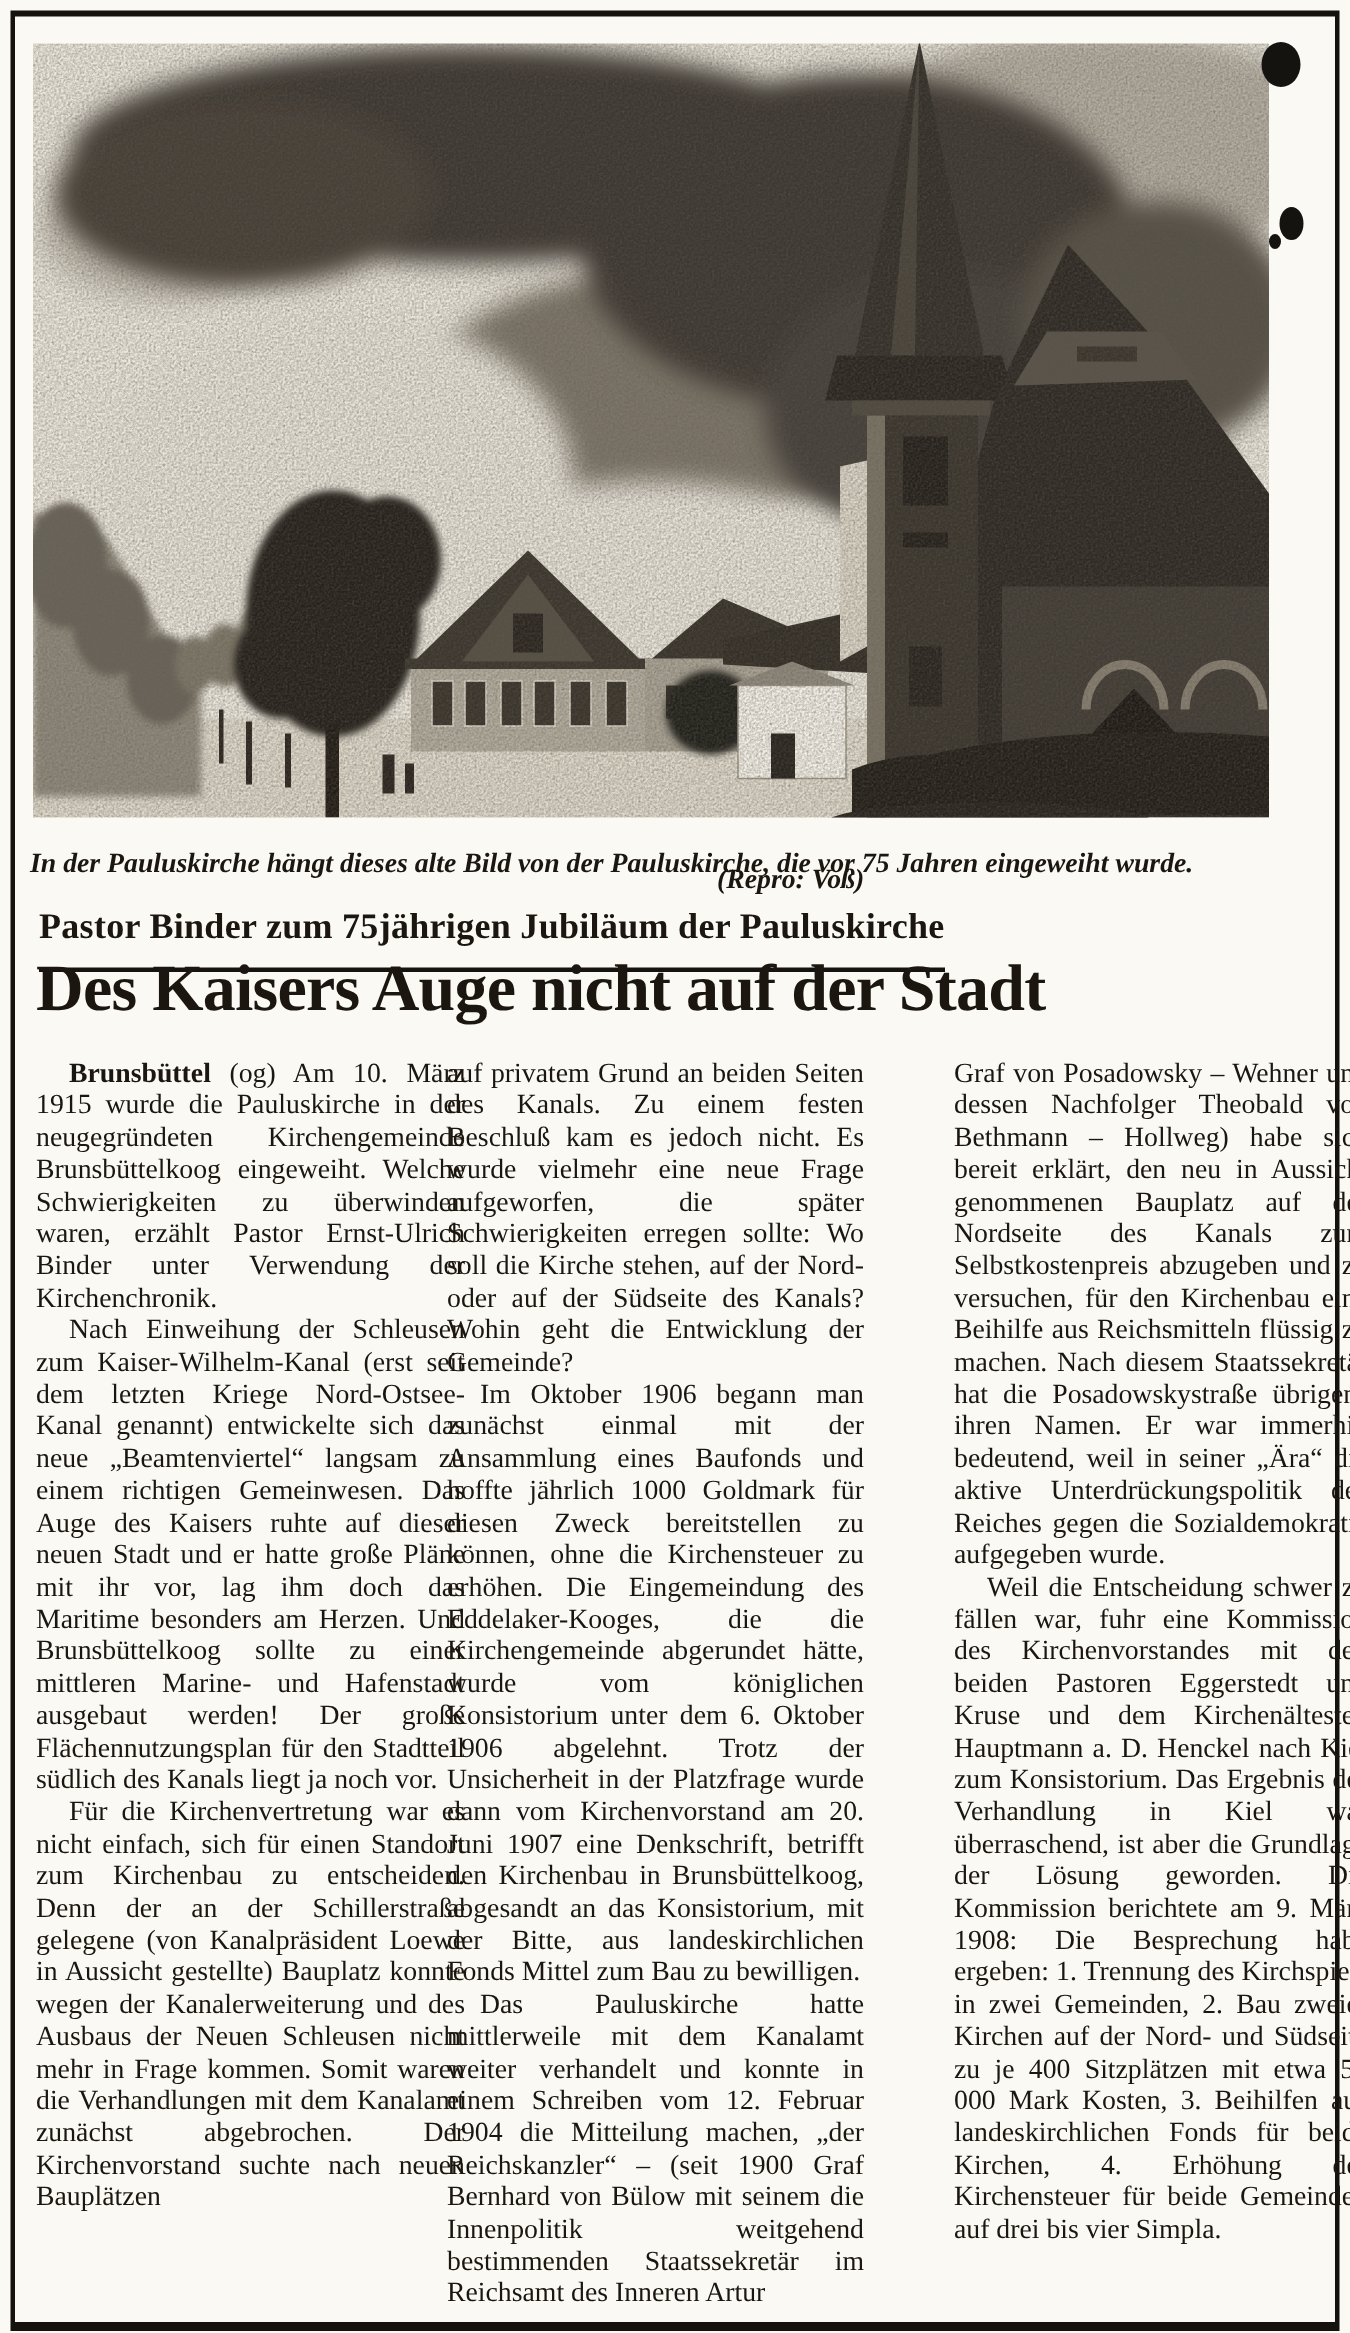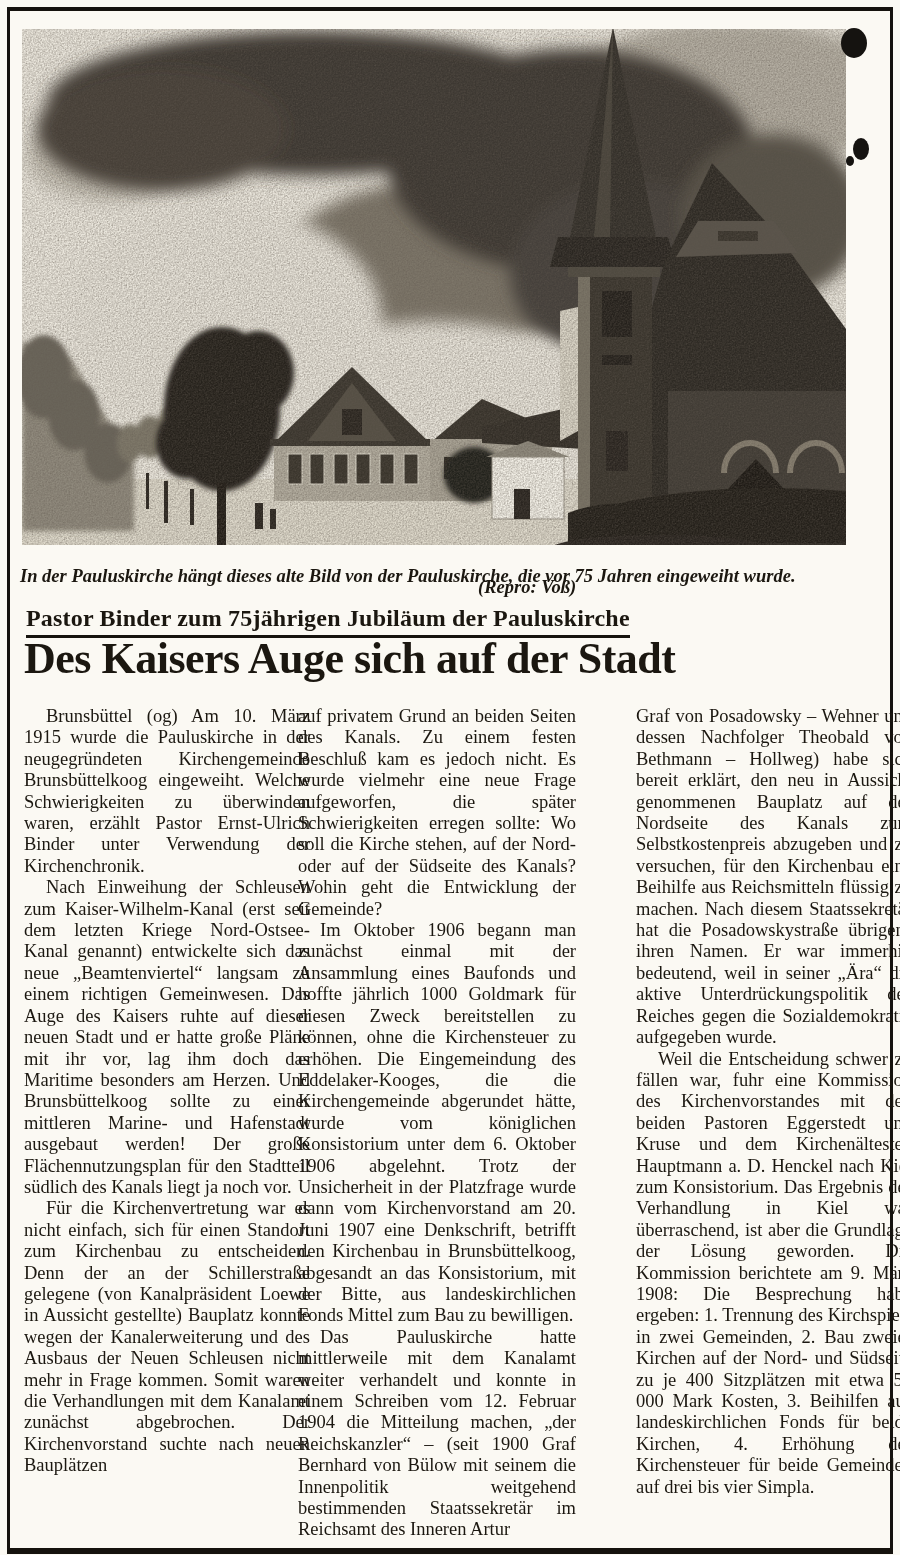--- a/index.html
+++ b/index.html
@@ -23,36 +23,36 @@
     position:absolute;left:20px;top:555px;width:860px;
     font-style:italic;font-weight:bold;font-size:18.5px;line-height:21px;margin-top:11px;
   }
   .caption-credit{
     position:absolute;right:22px;top:577px;width:400px;
     font-style:italic;font-weight:bold;font-size:18.5px;
   }
   .kicker{
     position:absolute;left:26px;top:605px;
     font-size:24px;font-weight:bold;letter-spacing:0.2px;
-    border-bottom:3px solid #16130e;padding-bottom:3px;display:inline-block;
+    border-bottom:3px solid #16130e;padding-bottom:13px;display:inline-block;
   }
   h1.headline{
     position:absolute;left:24px;top:636px;margin:0;width:856px;
     font-size:44px;line-height:1.05;font-weight:bold;letter-spacing:-0.5px;
   }
   .col{
     position:absolute;top:706px;height:838px;overflow:hidden;
     font-size:18.5px;line-height:21.4px;text-align:justify;
   }
   .col1{left:24px;width:286px;}
   .col2{left:298px;width:278px;}
   .col3{left:604px;width:276px;margin-left:32px;}
   .col p{margin:0;text-indent:22px;}
   .col p.cont{text-indent:0;}
-  .lead{font-weight:normal;}
+  .lead{font-weight:bold;}
   .ital{}
 </style>
 </head>
 <body>
 
 <div class="frame"></div>
 
 <figure class="photo">
   <svg width="864" height="540" viewBox="0 0 864 540" xmlns="http://www.w3.org/2000/svg">
     <defs>
@@ -176,21 +176,21 @@
     <ellipse cx="849" cy="138" rx="8" ry="11" fill="#151310"></ellipse>
     <ellipse cx="838" cy="150" rx="4" ry="5" fill="#151310"></ellipse>
   </svg>
 </figure>
 
 <div class="caption-line">In der Pauluskirche hängt dieses alte Bild von der Pauluskirche, die vor 75 Jahren eingeweiht wurde.</div>
 <div class="caption-credit">(Repro: Voß)</div>
 
 <div class="kicker">Pastor Binder zum 75jährigen Jubiläum der Pauluskirche</div>
 
-<h1 class="headline">Des Kaisers Auge sich auf der Stadt</h1>
+<h1 class="headline">Des Kaisers Auge nicht auf der Stadt</h1>
 
 <div class="col col1">
   <p><span class="lead">Brunsbüttel</span><span> (og) Am 10. März 1915 wurde die Pauluskirche in der neugegründeten Kirchengemeinde Brunsbüttelkoog eingeweiht. Welche Schwierigkeiten zu überwinden waren, erzählt Pastor Ernst-Ulrich Binder unter Verwendung der Kirchenchronik.</span></p>
   <p><span>Nach Einweihung der Schleusen zum Kaiser-Wilhelm-Kanal (erst seit dem letzten Kriege Nord-Ostsee-Kanal genannt) entwickelte sich das neue „Beamtenviertel“ langsam zu einem richtigen Gemeinwesen. Das Auge des Kaisers ruhte auf dieser neuen Stadt und er hatte große Pläne mit ihr vor, lag ihm doch das Maritime besonders am Herzen. Und Brunsbüttelkoog </span><span class="ital">sollte zu einer mittleren Marine- und Hafenstadt ausgebaut</span><span> werden! Der große Flächennutzungsplan für den Stadtteil südlich des Kanals liegt ja noch vor.</span></p>
   <p>Für die Kirchenvertretung war es nicht einfach, sich für einen Standort zum Kirchenbau zu entscheiden. Denn der an der Schillerstraße gelegene (von Kanalpräsident Loewe in Aussicht gestellte) Bauplatz konnte wegen der Kanalerweiterung und des Ausbaus der Neuen Schleusen nicht mehr in Frage kommen. Somit waren die Verhandlungen mit dem Kanalamt zunächst abgebrochen. Der Kirchenvorstand suchte nach neuen Bauplätzen</p>
 </div>
 
 <div class="col col2">
   <p class="cont">auf privatem Grund an beiden Seiten des Kanals. Zu einem festen Beschluß kam es jedoch nicht. Es wurde vielmehr eine neue Frage aufgeworfen, die später Schwierigkeiten erregen sollte: Wo soll die Kirche stehen, auf der Nord- oder auf der Südseite des Kanals? Wohin geht die Entwicklung der Gemeinde?</p>
   <p>Im Oktober 1906 begann man zunächst einmal mit der Ansammlung eines Baufonds und hoffte jährlich 1000 Goldmark für diesen Zweck bereitstellen zu können, ohne die Kirchensteuer zu erhöhen. Die Eingemeindung des Eddelaker-Kooges, die die Kirchengemeinde abgerundet hätte, wurde vom königlichen Konsistorium unter dem 6. Oktober 1906 abgelehnt. Trotz der Unsicherheit in der Platzfrage wurde dann vom Kirchenvorstand am 20. Juni 1907 eine Denkschrift, betrifft den Kirchenbau in Brunsbüttelkoog, abgesandt an das Konsistorium, mit der Bitte, aus landeskirchlichen Fonds Mittel zum Bau zu bewilligen.</p>

